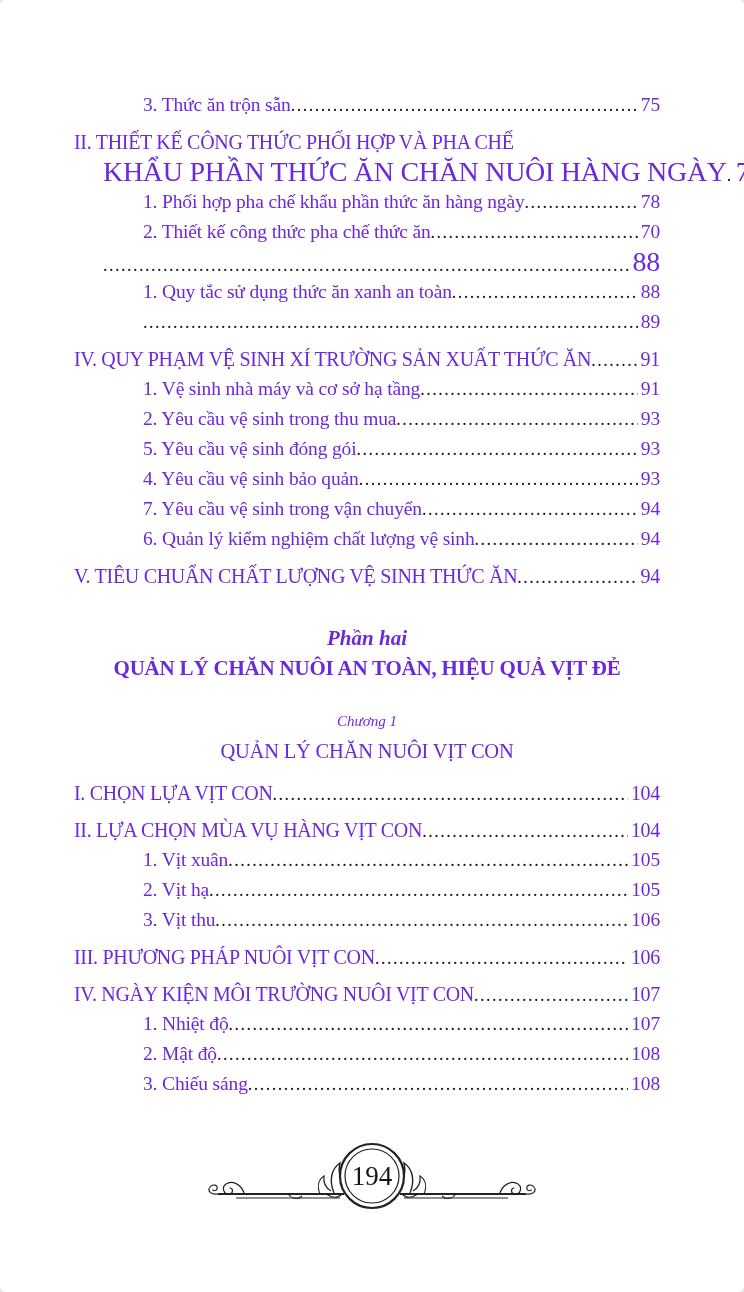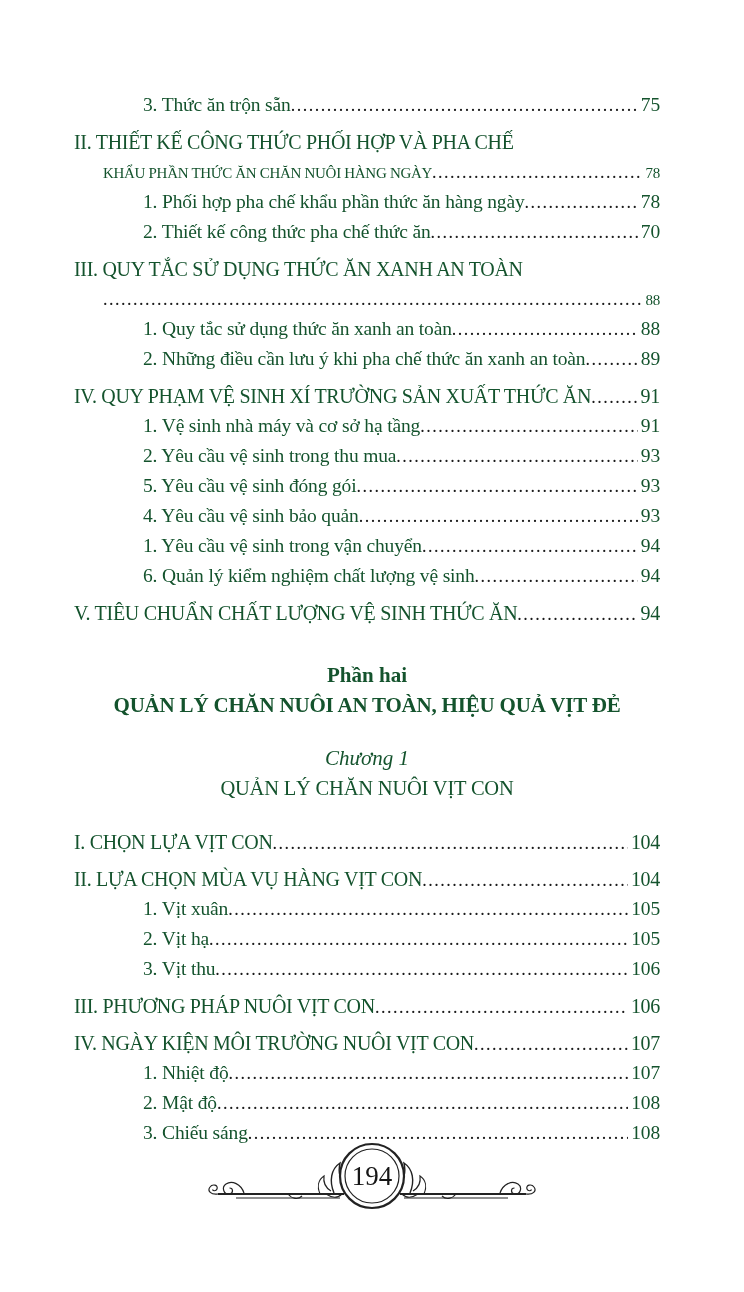--- a/index.html
+++ b/index.html
@@ -1,41 +1,42 @@
 <!DOCTYPE html>
 <html><head>
 <meta charset="utf-8">
 <style>
   html,body{margin:0;padding:0;background:#e8e8e8;}
   .page{
     width:744px;height:1292px;margin:0 auto;position:relative;overflow:hidden;
-    background:#ffffff;color:#14532d;
+    background:#ffffff;color:#6d28d9;
     font-family:"Liberation Serif","DejaVu Serif",serif;
+    border-radius:6px;
   }
   .content{padding:90px 84px 0 74px;}
   .toc{display:block;}
   .row{display:flex;align-items:baseline;height:30px;font-size:19.5px;line-height:30px;}
   .row.h{margin-top:7px;font-size:20px;letter-spacing:-0.3px;}
-  .row.hcont{padding-left:29px;font-size:15px;letter-spacing:-0.3px;}
+  .row.hcont{padding-left:29px;font-size:28px;letter-spacing:-0.3px;}
   .row.sub{padding-left:69px;letter-spacing:-0.15px;}
   .row .label{white-space:nowrap;flex-shrink:0;}
   .row .dots{flex:1 1 auto;min-width:6px;overflow:hidden;white-space:nowrap;}
   .row .dots::after{
     content:"......................................................................................................................................................................................................................";
     letter-spacing:1.5px;font-size:18px;color:#1c1c1c;
   }
   .row .pg{flex-shrink:0;padding-left:3px;}
   .row.nopg .dots,.row.nopg .pg{visibility:hidden;}
   .part-block{margin-top:32px;text-align:center;}
-  .part-kicker{font-weight:bold;font-size:21px;line-height:30px;margin-top:26px;}
+  .part-kicker{font-weight:bold;font-style:italic;font-size:21px;line-height:30px;margin-top:26px;}
   .part-title{font-weight:bold;font-size:21px;line-height:30px;letter-spacing:-0.2px;}
   .chapter-block{margin-top:23px;text-align:center;}
-  .chapter-kicker{font-style:italic;font-size:21px;line-height:30px;}
+  .chapter-kicker{font-style:italic;font-size:15px;line-height:30px;}
   .chapter-title{font-size:20.5px;line-height:30px;letter-spacing:-0.2px;}
-  .toc2{margin-top:24px;text-align:right;}
+  .toc2{margin-top:12px;text-align:right;}
   .footer-orn{position:absolute;left:0;right:0;bottom:72px;display:flex;justify-content:center;}
   .footer-orn svg text{
     font-family:"Liberation Serif","DejaVu Serif",serif;
     fill:#161616;
   }
 </style>
 </head>
 <body>
 
 <div class="page">
@@ -60,36 +61,30 @@
         <div class="row sub">
     <span class="label">1. Phối hợp pha chế khẩu phần thức ăn hàng ngày</span>
     <span class="dots"></span>
     <span class="pg">78</span>
   </div>
         <div class="row sub">
     <span class="label">2. Thiết kế công thức pha chế thức ăn</span>
     <span class="dots"></span>
     <span class="pg">70</span>
   </div>
-        <div class="row h nopg">
-    <span class="label">III. QUY TẮC SỬ DỤNG THỨC ĂN XANH AN TOÀN</span>
-    <span class="dots"></span>
-    <span class="pg"></span>
-  </div>
         <div class="row hcont">
     <span class="dots"></span>
     <span class="pg">88</span>
   </div>
         <div class="row sub">
     <span class="label">1. Quy tắc sử dụng thức ăn xanh an toàn</span>
     <span class="dots"></span>
     <span class="pg">88</span>
   </div>
         <div class="row sub">
-    <span class="label">2. Những điều cần lưu ý khi pha chế thức ăn xanh an toàn</span>
     <span class="dots"></span>
     <span class="pg">89</span>
   </div>
         <div class="row h">
     <span class="label">IV. QUY PHẠM VỆ SINH XÍ TRƯỜNG SẢN XUẤT THỨC ĂN</span>
     <span class="dots"></span>
     <span class="pg">91</span>
   </div>
         <div class="row sub">
     <span class="label">1. Vệ sinh nhà máy và cơ sở hạ tầng</span>
@@ -105,21 +100,21 @@
     <span class="label">5. Yêu cầu vệ sinh đóng gói</span>
     <span class="dots"></span>
     <span class="pg">93</span>
   </div>
         <div class="row sub">
     <span class="label">4. Yêu cầu vệ sinh bảo quản</span>
     <span class="dots"></span>
     <span class="pg">93</span>
   </div>
         <div class="row sub">
-    <span class="label">1. Yêu cầu vệ sinh trong vận chuyển</span>
+    <span class="label">7. Yêu cầu vệ sinh trong vận chuyển</span>
     <span class="dots"></span>
     <span class="pg">94</span>
   </div>
         <div class="row sub">
     <span class="label">6. Quản lý kiểm nghiệm chất lượng vệ sinh</span>
     <span class="dots"></span>
     <span class="pg">94</span>
   </div>
         <div class="row h">
     <span class="label">V. TIÊU CHUẨN CHẤT LƯỢNG VỆ SINH THỨC ĂN</span>

